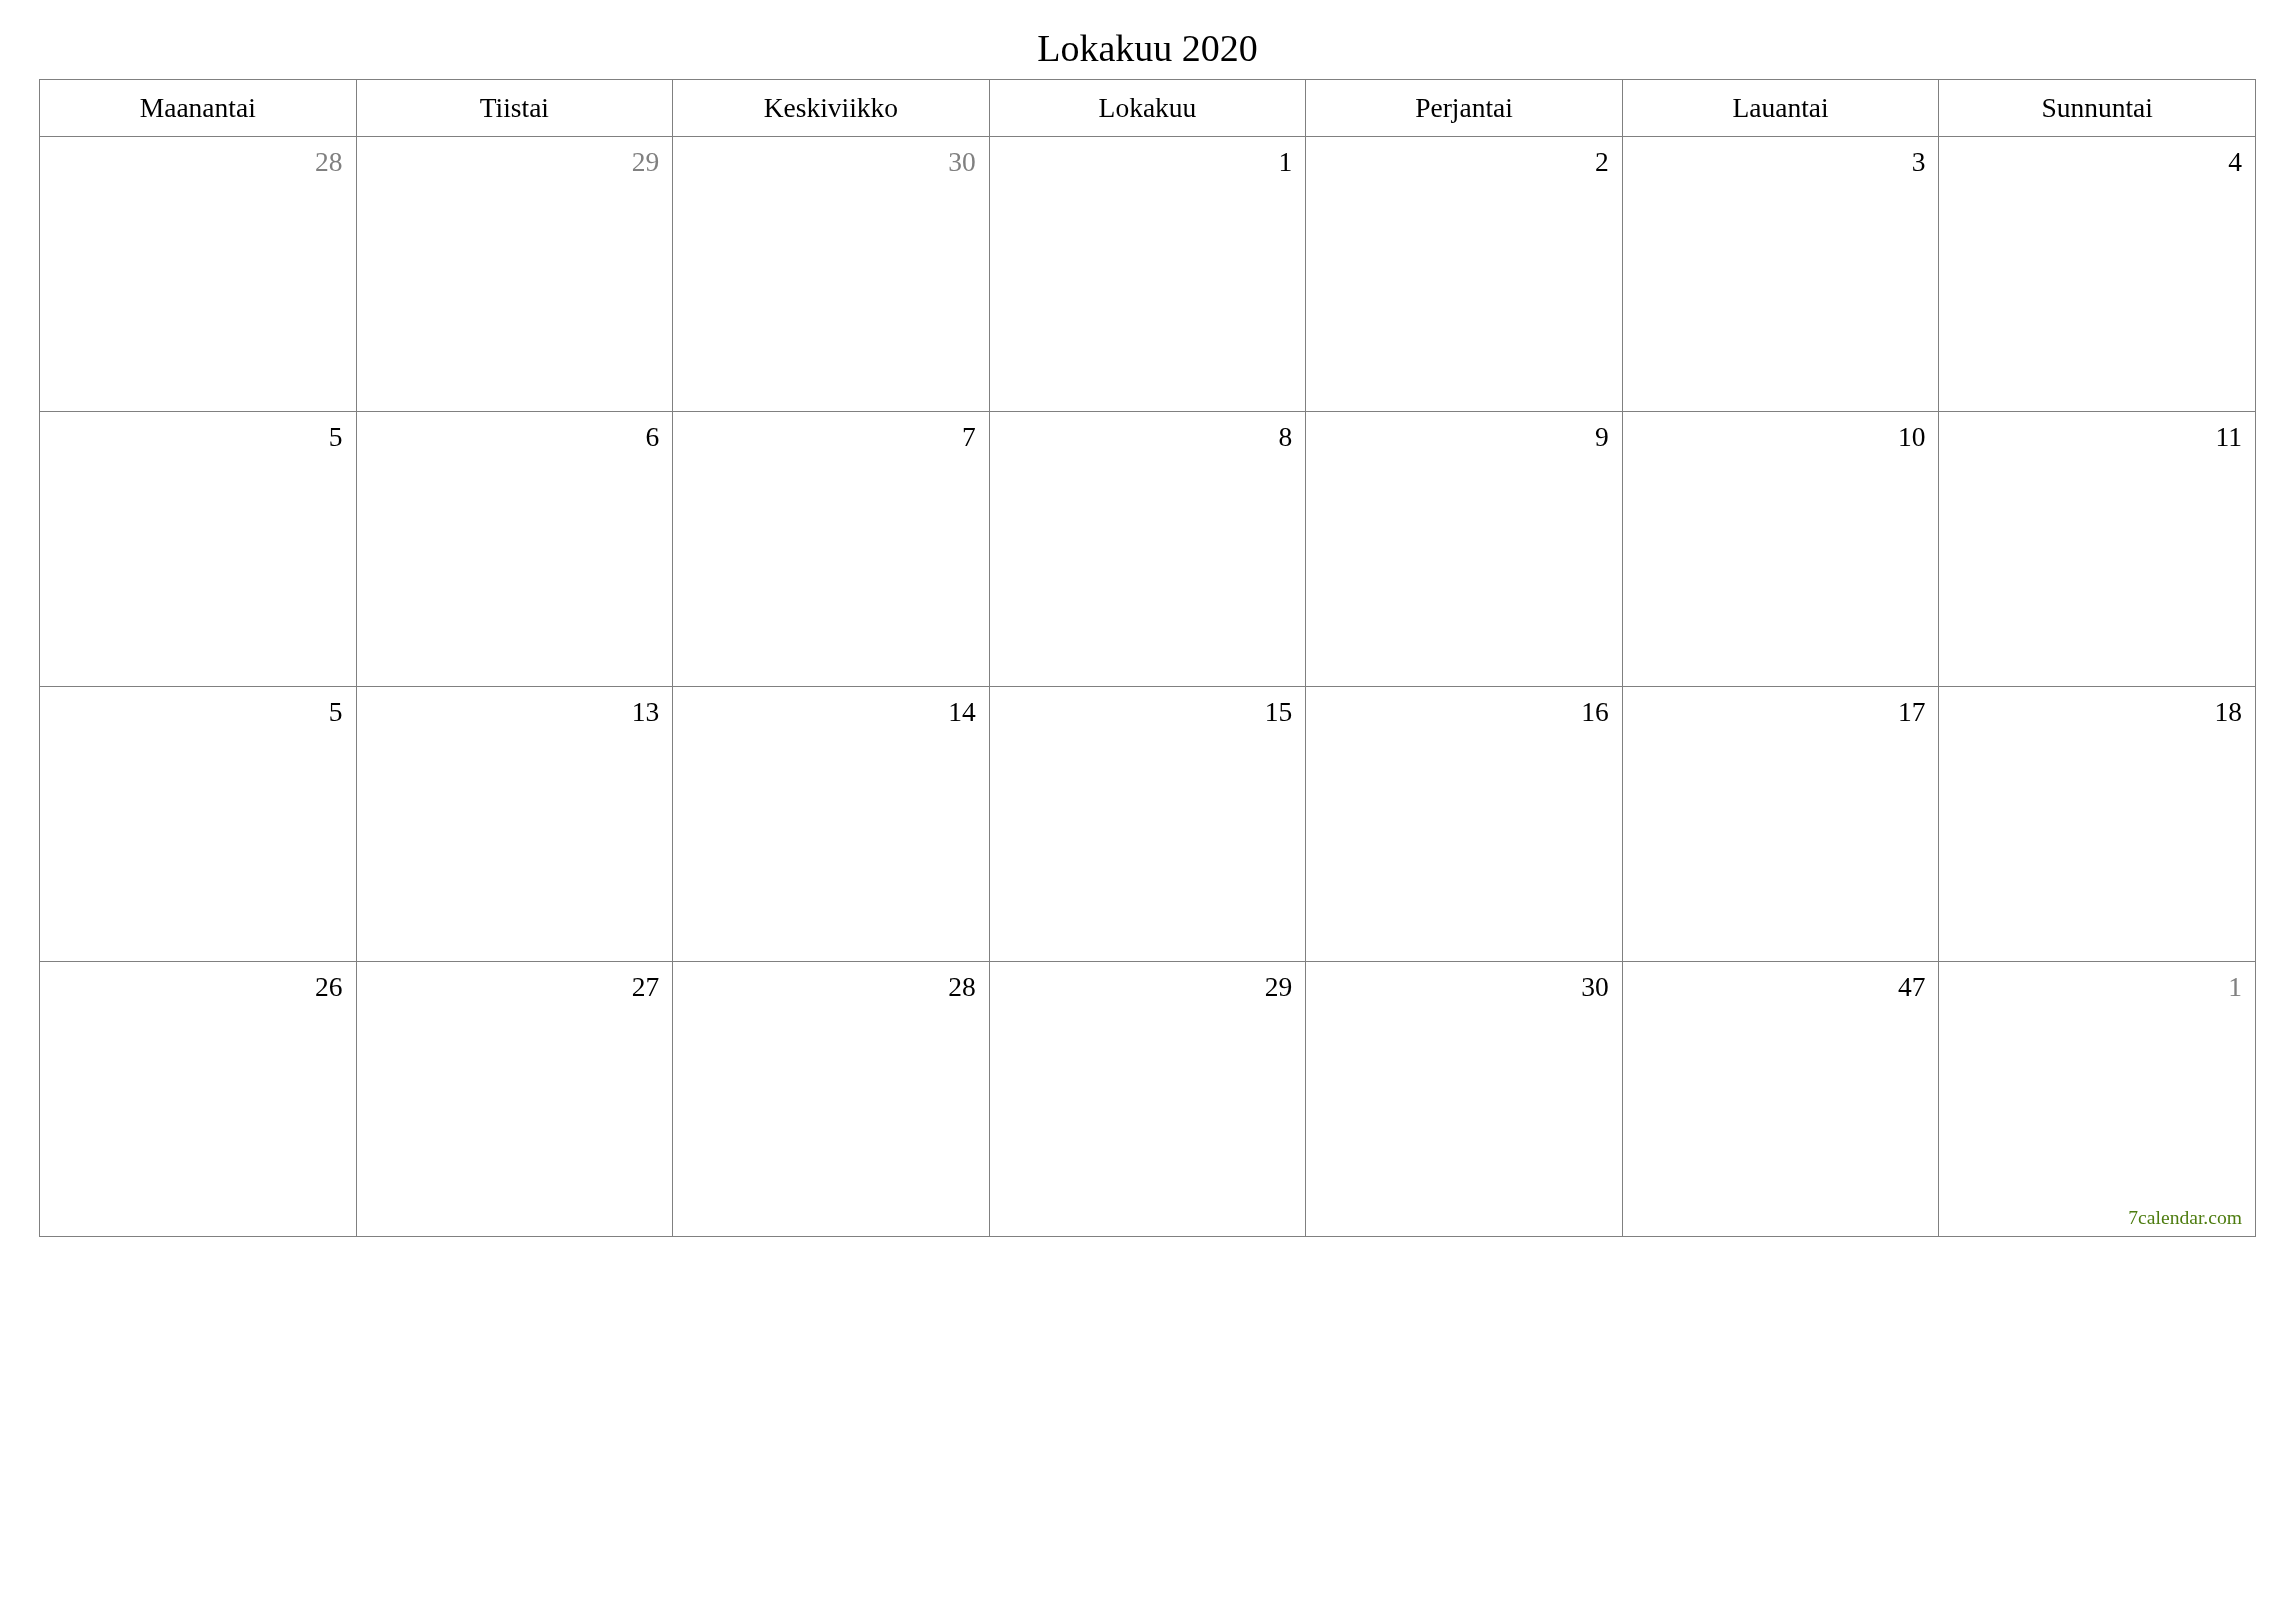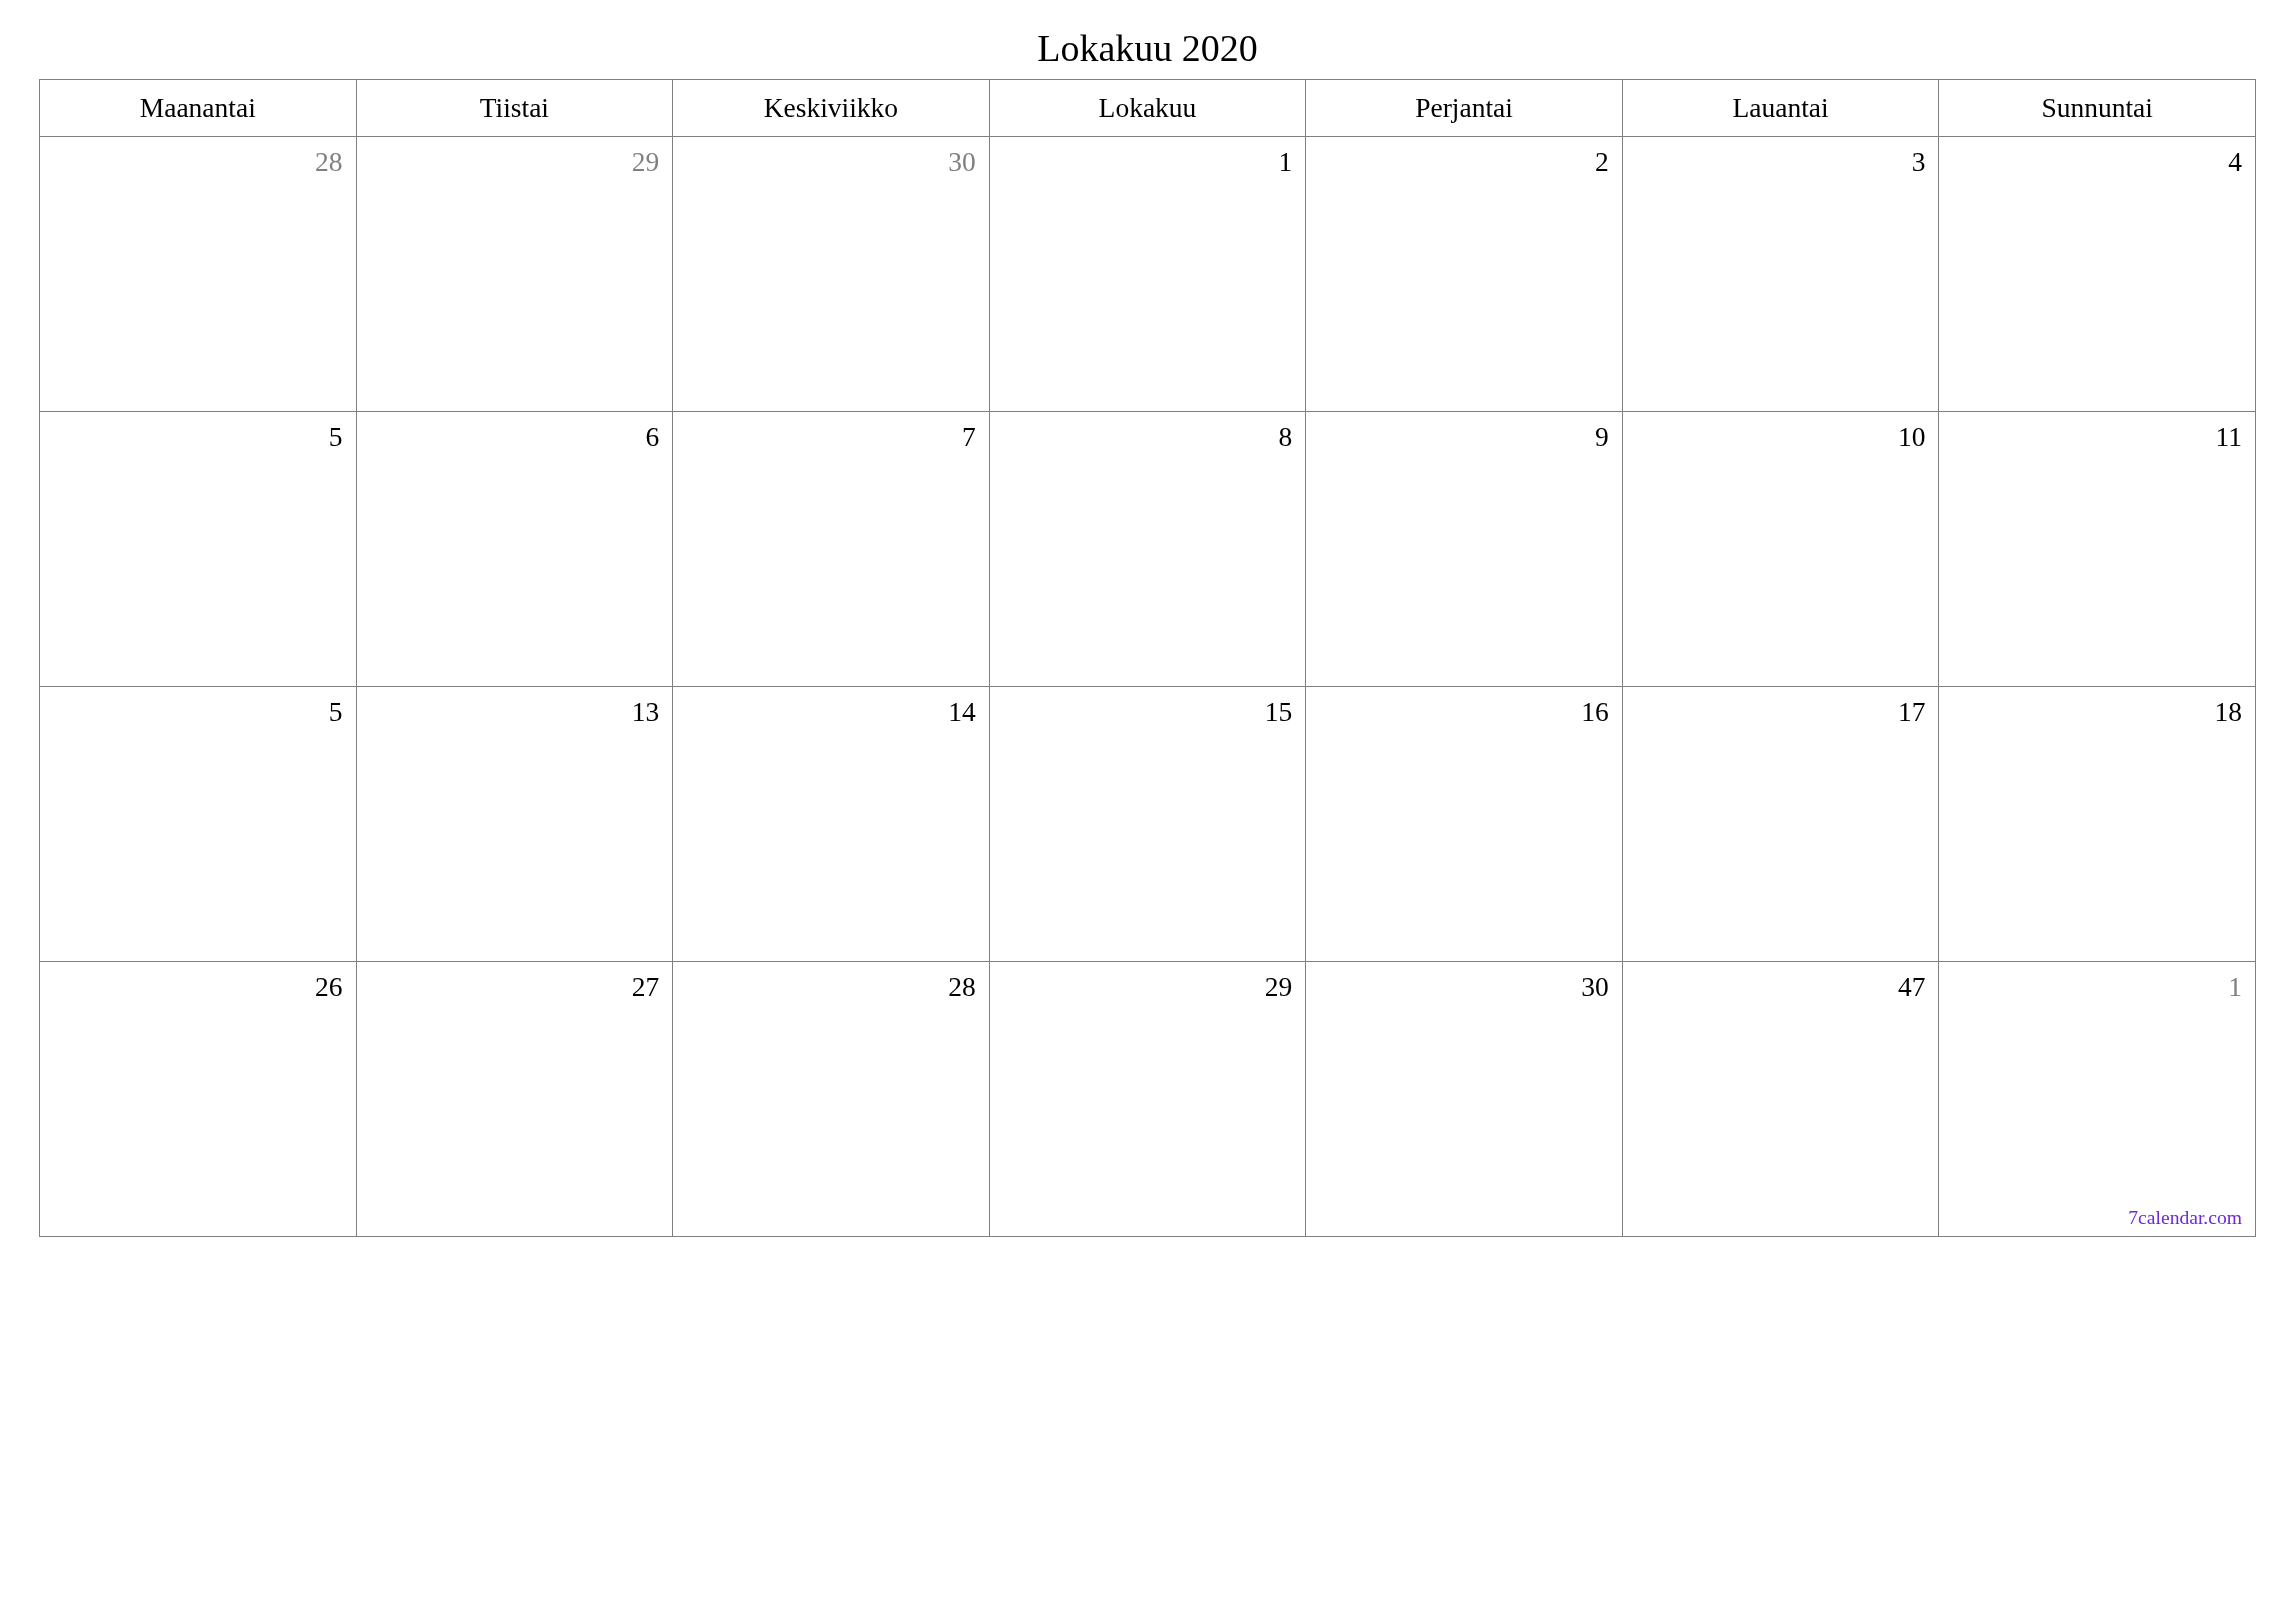--- a/index.html
+++ b/index.html
@@ -37,21 +37,21 @@
     font-size: 27.5px;
     position: relative;
     text-align: right;
   }
   .outside { color: #808080; }
   .footer {
     position: absolute;
     right: 13px;
     bottom: 6.5px;
     font-size: 19.6px;
-    color: #6d28d9;
+    color: #4d7c0f;
   }
   td.has-footer { position: relative; }
 </style>
 </head>
 <body>
 
 <div class="title">Lokakuu 2020</div>
 
 <table class="calendar">
   <thead>

